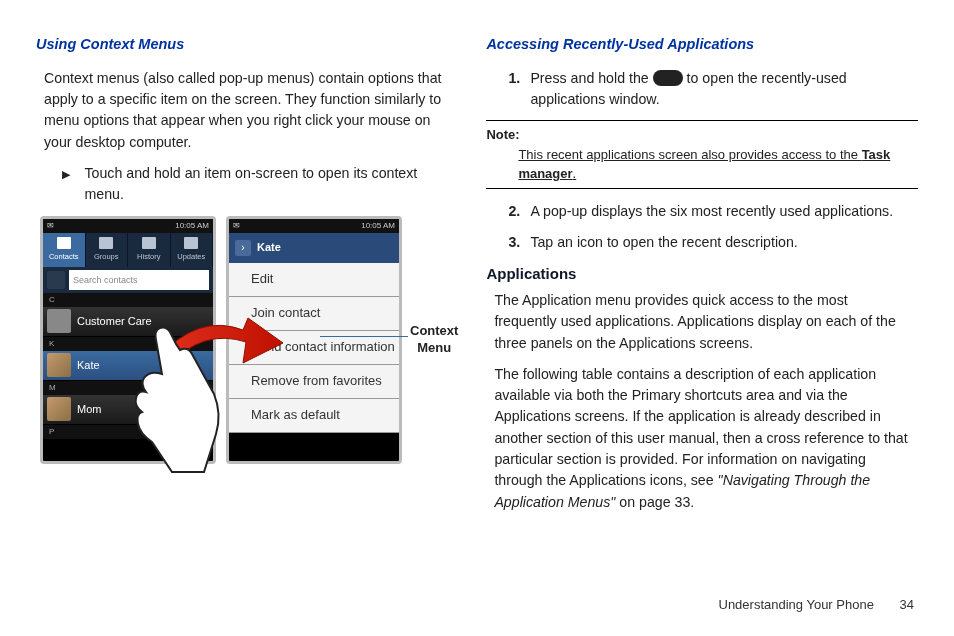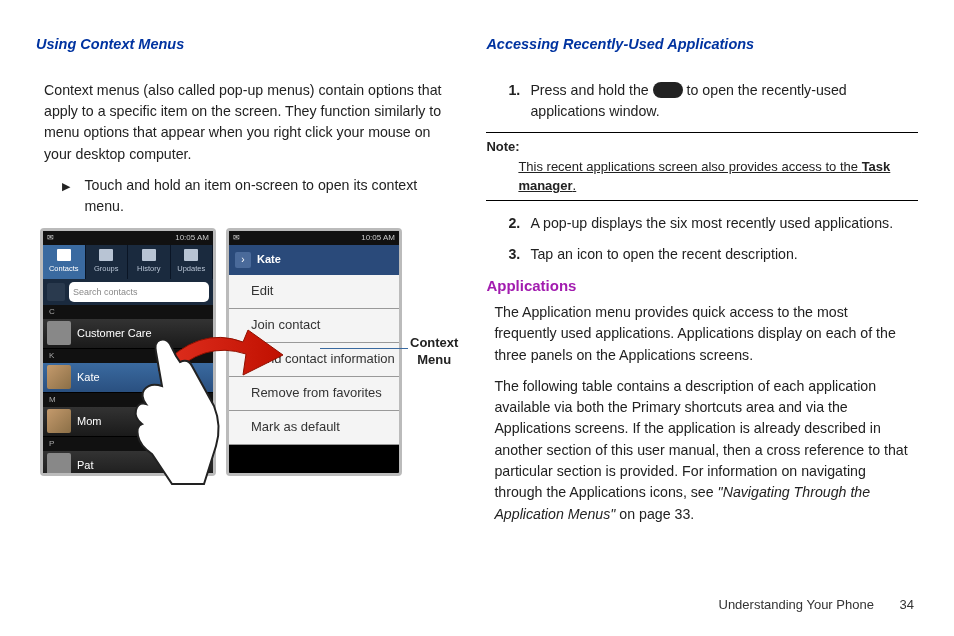--- a/index.html
+++ b/index.html
@@ -20,24 +20,24 @@
   }
   .col {
     flex: 1;
   }
   .col-right { flex: 1.05; }
   .heading {
     color: #0033a0;
     font-style: italic;
     font-weight: bold;
     font-size: 14.5px;
-    margin-bottom: 24px;
+    margin-bottom: 12px;
   }
   .heading2 {
-    color: #a21caf;
+    color: #0f172a;
     font-weight: bold;
     font-size: 15px;
     margin-top: 10px;
     margin-bottom: 4px;
   }
   .para { margin: 0 6px 10px 8px; }
   .bullet-row { display: flex; margin-left: 26px; margin-bottom: 10px; }
   .bullet-mark { font-size: 11px; margin-right: 14px; margin-top: 3px; }
   .ol-row { display: flex; margin-left: 22px; margin-bottom: 10px; }
   .ol-num { font-weight: bold; min-width: 22px; }
@@ -111,21 +111,21 @@
     display: flex;
     align-items: center;
     padding: 0 4px;
     gap: 4px;
   }
   .search-icon { width: 18px; height: 18px; background: #2a3a4e; border-radius: 2px; }
   .search-input {
     flex: 1;
     height: 20px;
     background: #fff;
-    border-radius: 5px;
+    border-radius: 0;
     font-size: 9px;
     color: #888;
     padding-left: 4px;
     line-height: 20px;
   }
   .contact-list { background: #000; }
   .section-letter {
     background: #111;
     color: #aaa;
     font-size: 8px;
@@ -269,24 +269,20 @@
             <div class="contact-row selected">
               <div class="avatar photo"></div>
               <span class="contact-name">Kate</span>
             </div>
             <div class="section-letter">M</div>
             <div class="contact-row">
               <div class="avatar photo"></div>
               <span class="contact-name">Mom</span>
             </div>
             <div class="section-letter">P</div>
-            <div class="contact-row">
-              <div class="avatar"></div>
-              <span class="contact-name">Pat</span>
-            </div>
           </div>
         </div>
 
         <div class="phone">
           <div class="statusbar">
             <span>✉</span>
             <span>10:05 AM</span>
           </div>
           <div class="context-header">
             <div class="back-chip">›</div>

